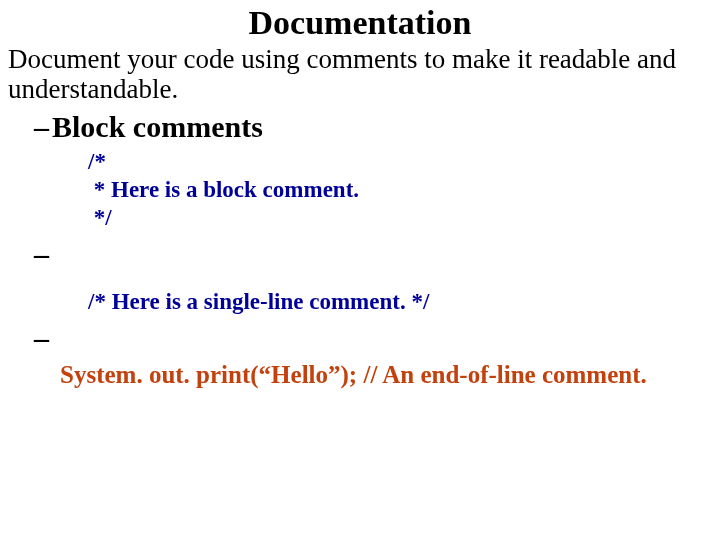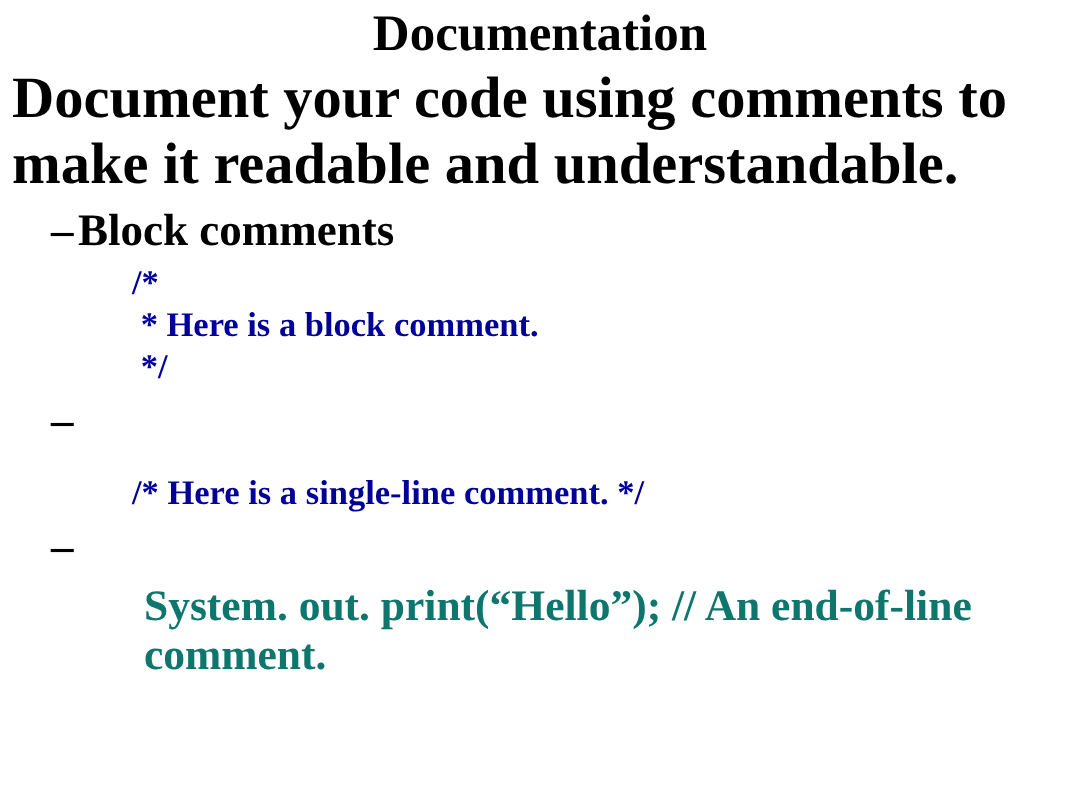--- a/index.html
+++ b/index.html
@@ -18,22 +18,22 @@
     position: relative;
     box-sizing: border-box;
   }
   .title {
     font-size: 34px;
     font-weight: bold;
     text-align: center;
     padding-top: 4px;
   }
   .body-text {
-    font-size: 39px;
-    font-weight: bold;
+    font-size: 27px;
+    font-weight: normal;
     padding: 2px 8px 0 8px;
     line-height: 1.12;
   }
   .bullet-row {
     display: flex;
     align-items: baseline;
     padding-left: 34px;
     margin-top: 6px;
   }
   .dash {
@@ -58,24 +58,24 @@
   .code-line {
     font-family: "Times New Roman", Times, serif;
     font-size: 23px;
     font-weight: bold;
     color: #000099;
     padding-left: 88px;
     margin-top: 18px;
   }
   .code-eol {
     font-family: "Times New Roman", Times, serif;
-    font-size: 29px;
+    font-size: 25px;
     font-weight: bold;
-    color: #0f766e;
-    padding-left: 96px;
+    color: #c2410c;
+    padding-left: 60px;
     margin-top: 6px;
   }
 </style>
 </head>
 <body>
 
 <div class="slide">
 
   <div class="title">Documentation</div>
 

